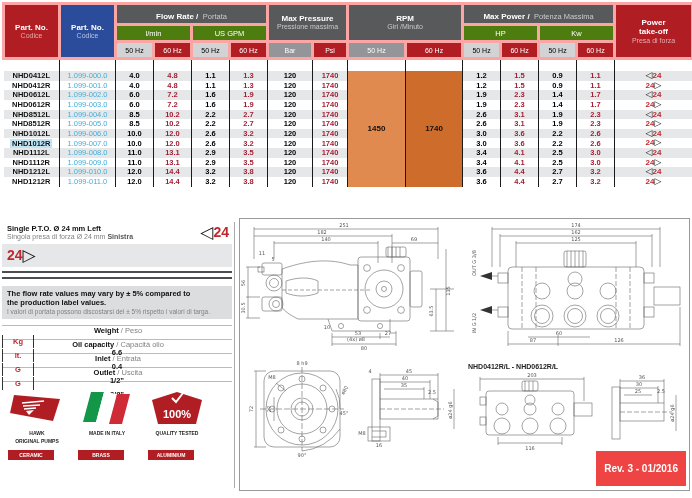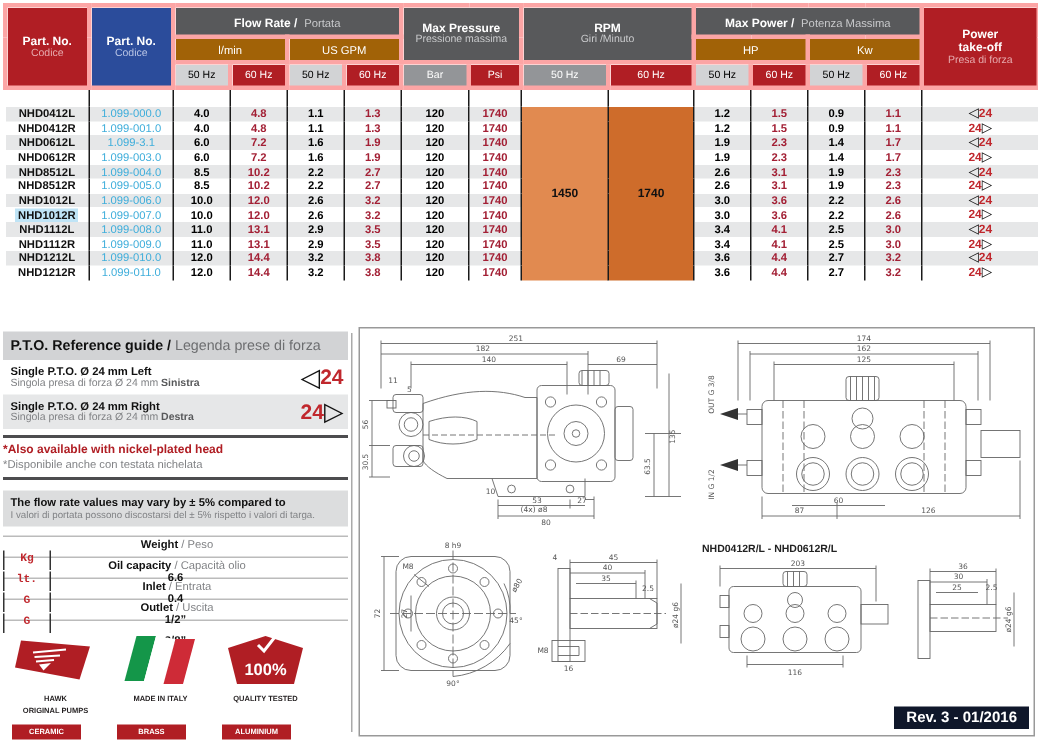--- a/index.html
+++ b/index.html
@@ -5,21 +5,21 @@
   html,body{margin:0;padding:0;background:#fff;}
   .page{position:relative;width:692px;height:498px;background:#fff;overflow:hidden;
         font-family:"Liberation Sans","DejaVu Sans",sans-serif;color:#111;}
   
   .dtable{position:absolute;left:2px;top:2px;border-collapse:collapse;table-layout:fixed;width:689px;}
   .dtable th,.dtable td{padding:0;margin:0;text-align:center;vertical-align:middle;overflow:hidden;white-space:nowrap;}
   .dtable th{border:3px solid #fca5a5;font-weight:normal;}
   .hred{background:#B01E24;color:#fff;}
   .hblue{background:#2B4C9B;color:#fff;}
   .hgrp{background:#58595B;color:#fff;}
-  .hmid{background:#a16207;color:#fff;font-size:7.5px;font-weight:bold;height:14px;}
+  .hmid{background:#4d7c0f;color:#fff;font-size:7.5px;font-weight:bold;height:14px;}
   .hlight{background:#D2D3D5;color:#000;font-size:7px;font-weight:bold;height:14px;}
   .hredc{background:#B01E24;color:#fff;font-size:7px;font-weight:bold;}
   .hmidc{background:#939598;color:#fff;font-size:7px;font-weight:bold;}
   .ht{font-size:8px;font-weight:bold;display:block;line-height:9px;}
   .hs{font-size:7px;color:#C9CACC;display:block;line-height:8px;}
   .hred .hs,.ptoh .hs{color:#E6A9AC;}
   .hblue .hs{color:#B7C3E4;}
   .hgrp .hti{font-size:8px;font-weight:bold;}
   .hgrp .hsi{font-size:7.5px;color:#C9CACC;font-weight:normal;}
   .row1 th{height:17px;}
@@ -60,32 +60,32 @@
   .nickel .it{color:#808285;font-size:7.5px;line-height:9px;}
   .note-box{background:#DCDDDE;margin-top:7px;padding:3px 5px;}
   .note-box .en{font-size:7.5px;font-weight:bold;line-height:9px;color:#111;}
   .note-box .it{font-size:6.5px;color:#808285;line-height:9px;}
   .spec{margin-top:6px;border-top:1px solid #bbb;}
   .spec-row{display:flex;align-items:center;border-bottom:1px solid #bbb;height:13px;flex-direction:column;}
   .spec-row .lbl{flex:1;font-size:7.5px;padding-left:2px;}
   .spec-row .lbl .en{font-weight:bold;color:#111;}
   .spec-row .lbl .it{color:#808285;}
   .spec-row .unit{width:30px;text-align:center;color:#C0272D;font-weight:bold;font-size:7.5px;
-                  border-left:1px solid #333;border-right:1px solid #333;align-self:stretch;line-height:13px;font-family:Liberation Mono, monospace;}
+                  border-left:1px solid #333;border-right:1px solid #333;align-self:stretch;line-height:13px;}
   .spec-row .val{width:60px;text-align:center;font-weight:bold;font-size:7.5px;}
   .logo-row{display:flex;margin-top:10px;}
   .logo{width:70px;text-align:center;}
   .logo .cap{font-size:5px;font-weight:bold;color:#231f20;line-height:6px;margin-top:2px;}
   .plate-row{display:flex;margin-top:6px;}
   .plate{width:46px;margin-right:24px;background:#8E9093;}
   .plate .ph{background:#B01E24;color:#fff;font-size:5px;font-weight:bold;text-align:center;line-height:6px;padding:2px 0;}
   
   .draw-box{position:absolute;left:239px;top:218px;width:449px;height:271px;border:1px solid #999;background:#fff;}
-  .rev-badge{position:absolute;right:3px;bottom:4px;background:#0f172a;color:#fff;font-size:10px;
-             font-weight:bold;padding:2px 8px;}
+  .rev-badge{position:absolute;right:3px;bottom:4px;background:#ef4444;color:#fff;font-size:10px;
+             font-weight:bold;padding:12px 8px;}
   .draw-box svg text{fill:#555;font-family:"DejaVu Sans",sans-serif;}
   .cap-model{position:absolute;left:228px;top:144px;font-size:7px;font-weight:bold;color:#222;}
 </style>
 </head>
 <body>
 
 <div class="page">
 
   <table class="dtable">
     <colgroup>
@@ -203,21 +203,21 @@
           <td class="b">120</td>
           <td class="r">1740</td>
           <td class="b">1.2</td>
           <td class="r">1.5</td>
           <td class="b">0.9</td>
           <td class="r">1.1</td>
           <td class="pto"><span class="num">24</span><span class="tri">▷</span></td>
         </tr>
         <tr class="stripe">
           <td class="part"><span>NHD0612L</span></td>
-          <td class="code">1.099-3.1</td>
+          <td class="code">1.099-002.0</td>
           <td class="b">6.0</td>
           <td class="r">7.2</td>
           <td class="b">1.6</td>
           <td class="r">1.9</td>
           <td class="b">120</td>
           <td class="r">1740</td>
           <td class="b">1.9</td>
           <td class="r">2.3</td>
           <td class="b">1.4</td>
           <td class="r">1.7</td>
@@ -355,48 +355,37 @@
           <td class="b">3.6</td>
           <td class="r">4.4</td>
           <td class="b">2.7</td>
           <td class="r">3.2</td>
           <td class="pto"><span class="num">24</span><span class="tri">▷</span></td>
         </tr>
       </tbody>
   </table>
 
   <div class="lower-left">
-    <div class="pto-bar">
-      <span class="en">P.T.O. Reference guide /</span>
-      <span class="it">Legenda prese di forza</span>
-    </div>
     <div class="pto-row">
       <div class="txt">
         <div class="l1">Single P.T.O. Ø 24 mm Left</div>
         <div class="l2"><span>Singola presa di forza Ø 24 mm </span><b>Sinistra</b></div>
       </div>
       <span class="big-tri">◁</span>
       <span class="big-num">24</span>
     </div>
     <div class="pto-row alt">
-      <div class="txt">
-        <div class="l1">Single P.T.O. Ø 24 mm Right</div>
-        <div class="l2"><span>Singola presa di forza Ø 24 mm </span><b>Destra</b></div>
-      </div>
       <span class="big-num">24</span>
       <span class="big-tri">▷</span>
     </div>
     <hr class="hr-heavy">
-    <div class="nickel">
-      <div class="en">*Also available with nickel-plated head</div>
-      <div class="it">*Disponibile anche con testata nichelata</div>
-    </div>
     <hr class="hr-heavy">
     <div class="note-box">
       <div class="en">The flow rate values may vary by ± 5% compared to</div>
+      <div class="en">the production label values.</div>
       <div class="it">I valori di portata possono discostarsi del ± 5% rispetto i valori di targa.</div>
     </div>
     <div class="spec">
       <div class="spec-row">
         <div class="lbl"><span class="en">Weight</span><span class="it"> / Peso</span></div>
         <div class="unit">Kg</div>
         <div class="val">6.6</div>
       </div>
       <div class="spec-row">
         <div class="lbl"><span class="en">Oil capacity</span><span class="it"> / Capacità olio</span></div>

